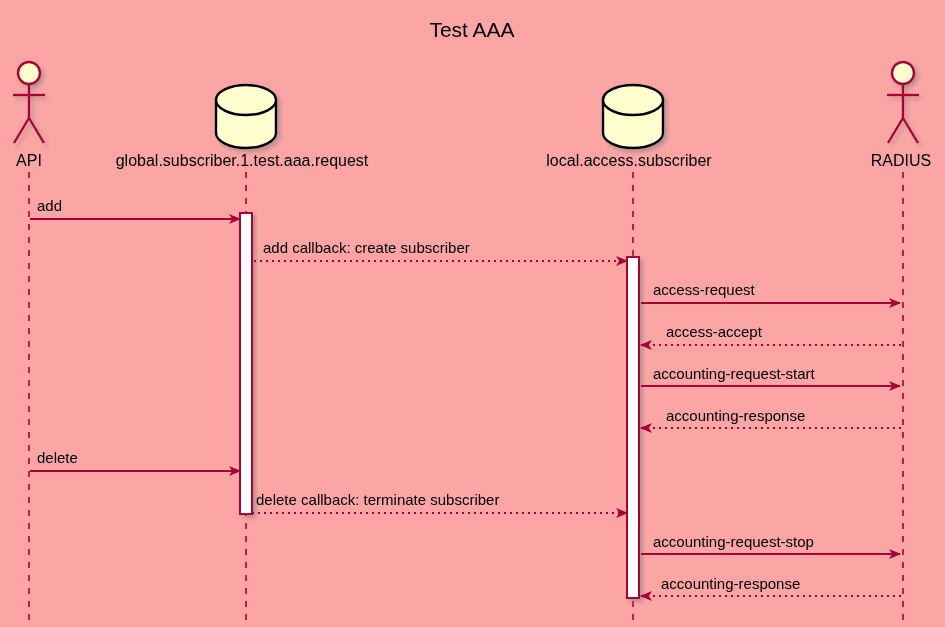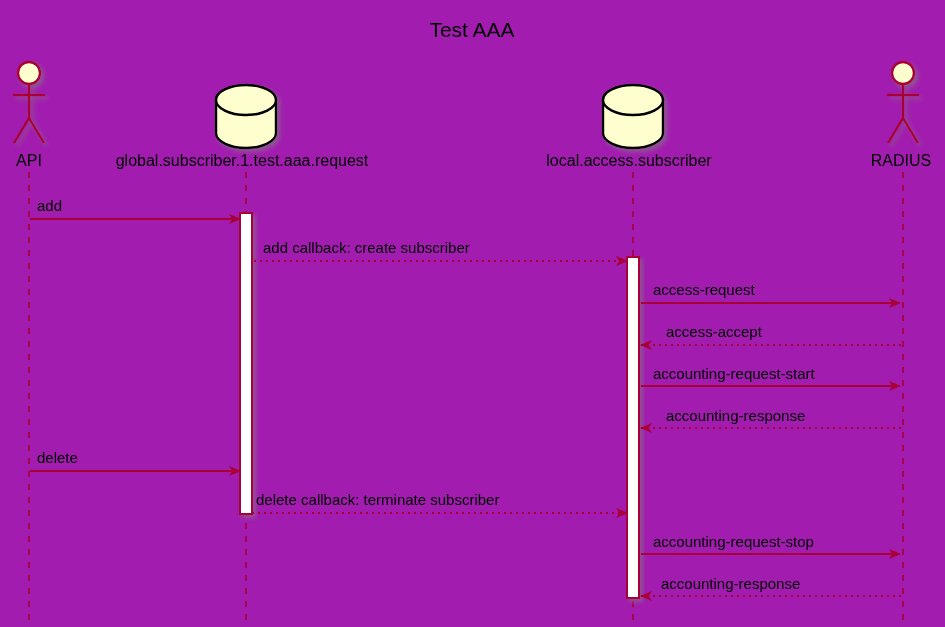--- a/index.html
+++ b/index.html
@@ -8,21 +8,21 @@
     background: #FFFFFF;
   }
   body {
     font-family: "Liberation Sans", sans-serif;
     -webkit-font-smoothing: antialiased;
   }
   #diagram-root {
     position: relative;
     width: 945px;
     height: 627px;
-    background: #a21caf;
+    background: #fca5a5;
     overflow: hidden;
   }
   #diagram-svg {
     position: absolute;
     top: 0;
     left: 0;
     width: 945px;
     height: 627px;
     display: block;
   }

